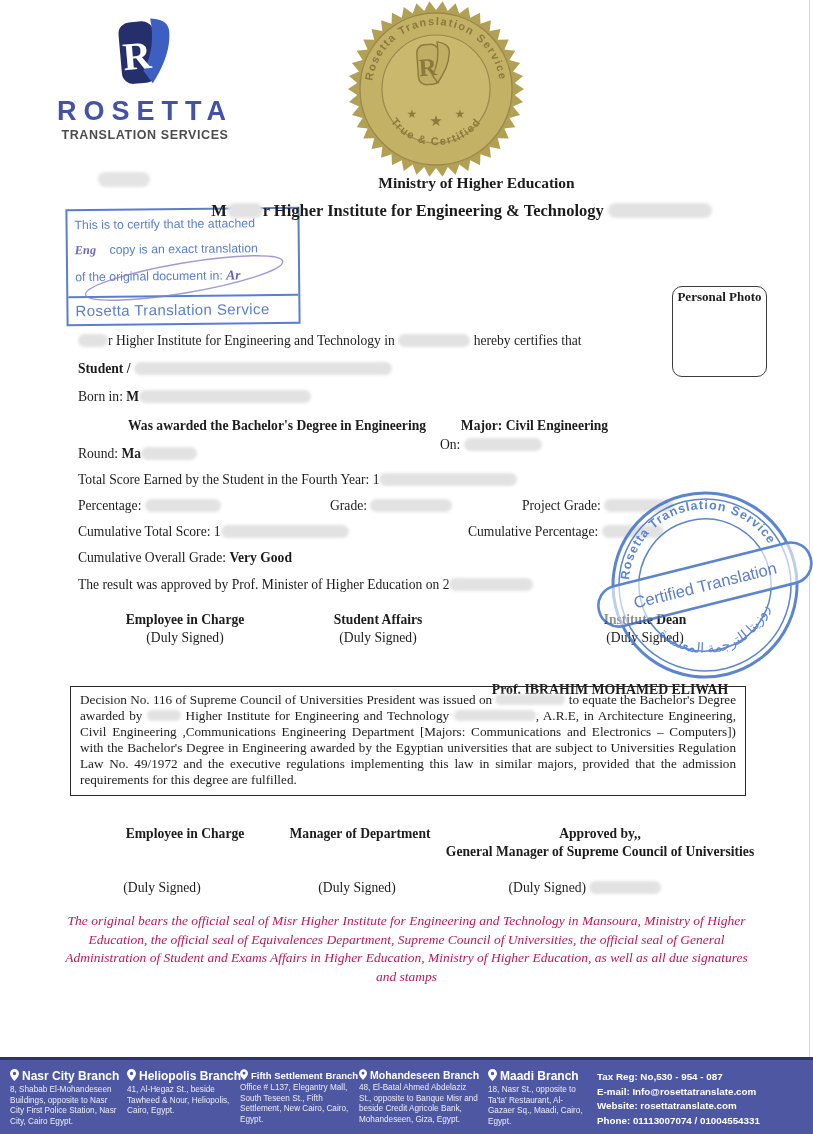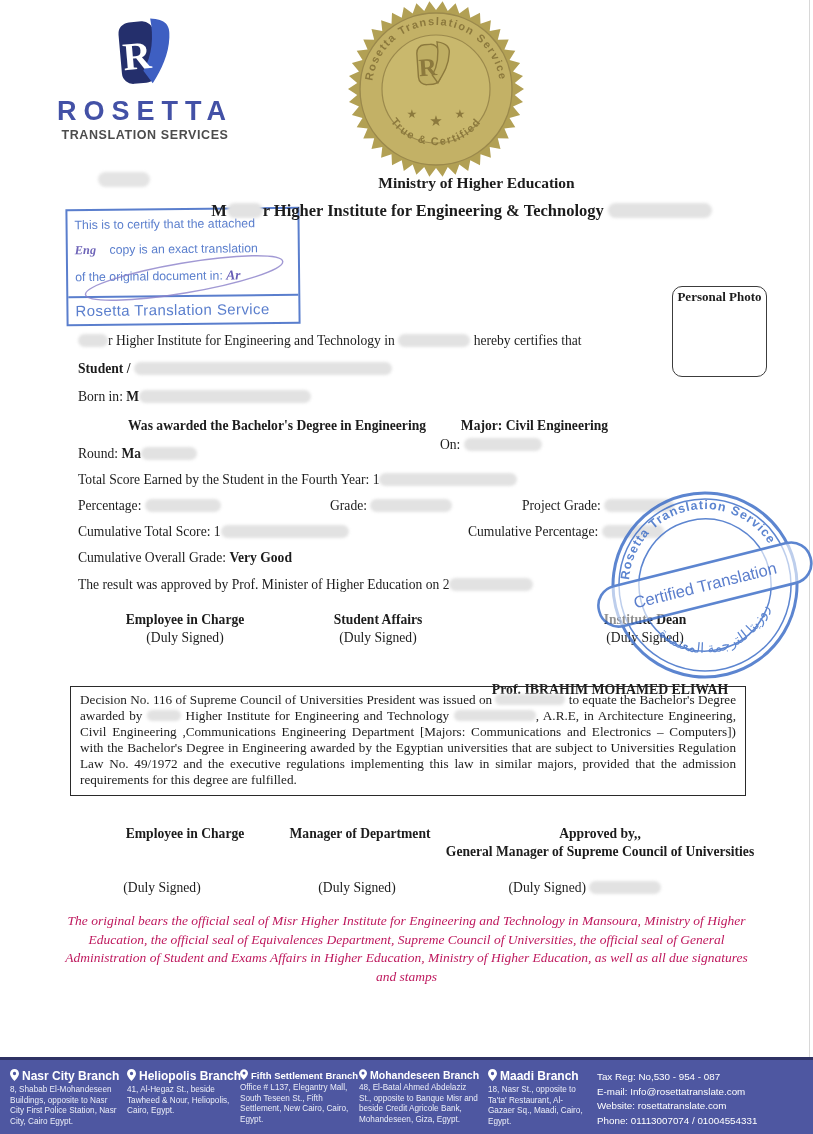--- a/index.html
+++ b/index.html
@@ -58,21 +58,21 @@
 
   
   .footer{left:0;top:1057px;width:813px;height:77px;background:#4e57a1;border-top:3px solid #2e3264;
           box-sizing:border-box;display:flex;gap:9px;padding:8px 8px 0 10px;
           font-family:"Liberation Sans",sans-serif;color:#fff;}
   .branch{flex:0 0 auto;}
   .b-name{font-size:12px;font-weight:bold;display:flex;gap:3px;align-items:baseline;margin-bottom:2px;white-space:nowrap;}
   .b-name.sz-s{font-size:9.5px;}
   .b-name.sz-m{font-size:10.5px;}
   .b-addr{font-size:8.2px;line-height:1.3;color:#eceef8;}
-  .contact{flex:1 1 auto;font-size:9.8px;line-height:1.5;font-weight:normal;white-space:nowrap;padding-top:2px;}
+  .contact{flex:1 1 auto;font-size:9.8px;line-height:1.5;font-weight:bold;white-space:nowrap;padding-top:2px;}
   .pin{flex:0 0 auto;position:relative;top:1px;}
 
   .scan-edge{position:absolute;right:3px;top:0;height:1057px;width:1px;background:#d8d8d8;}
 </style>
 </head>
 <body>
 
 <div class="page">
 
   <div class="abs logo">

